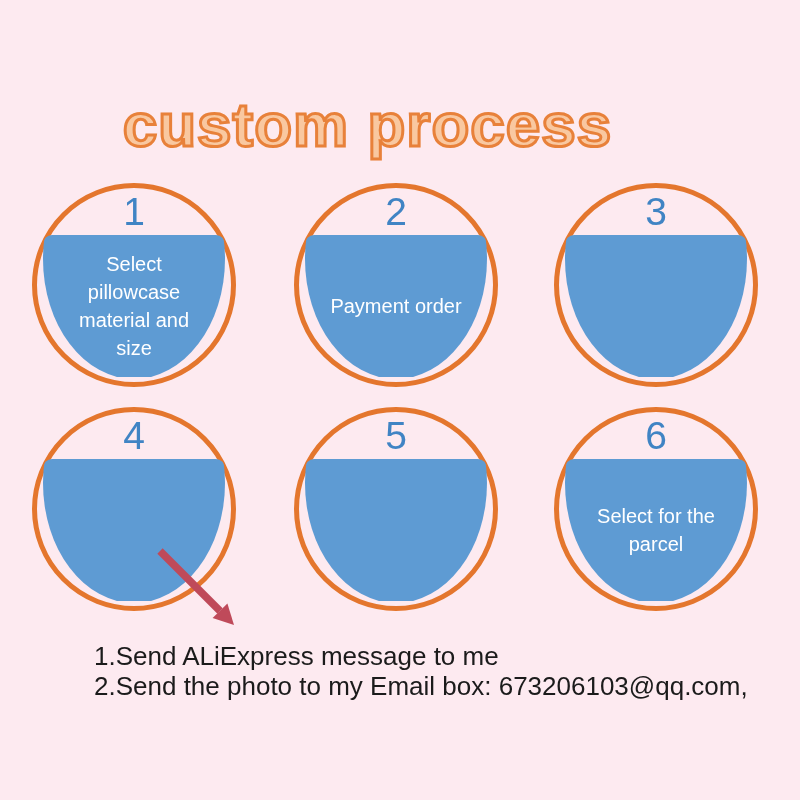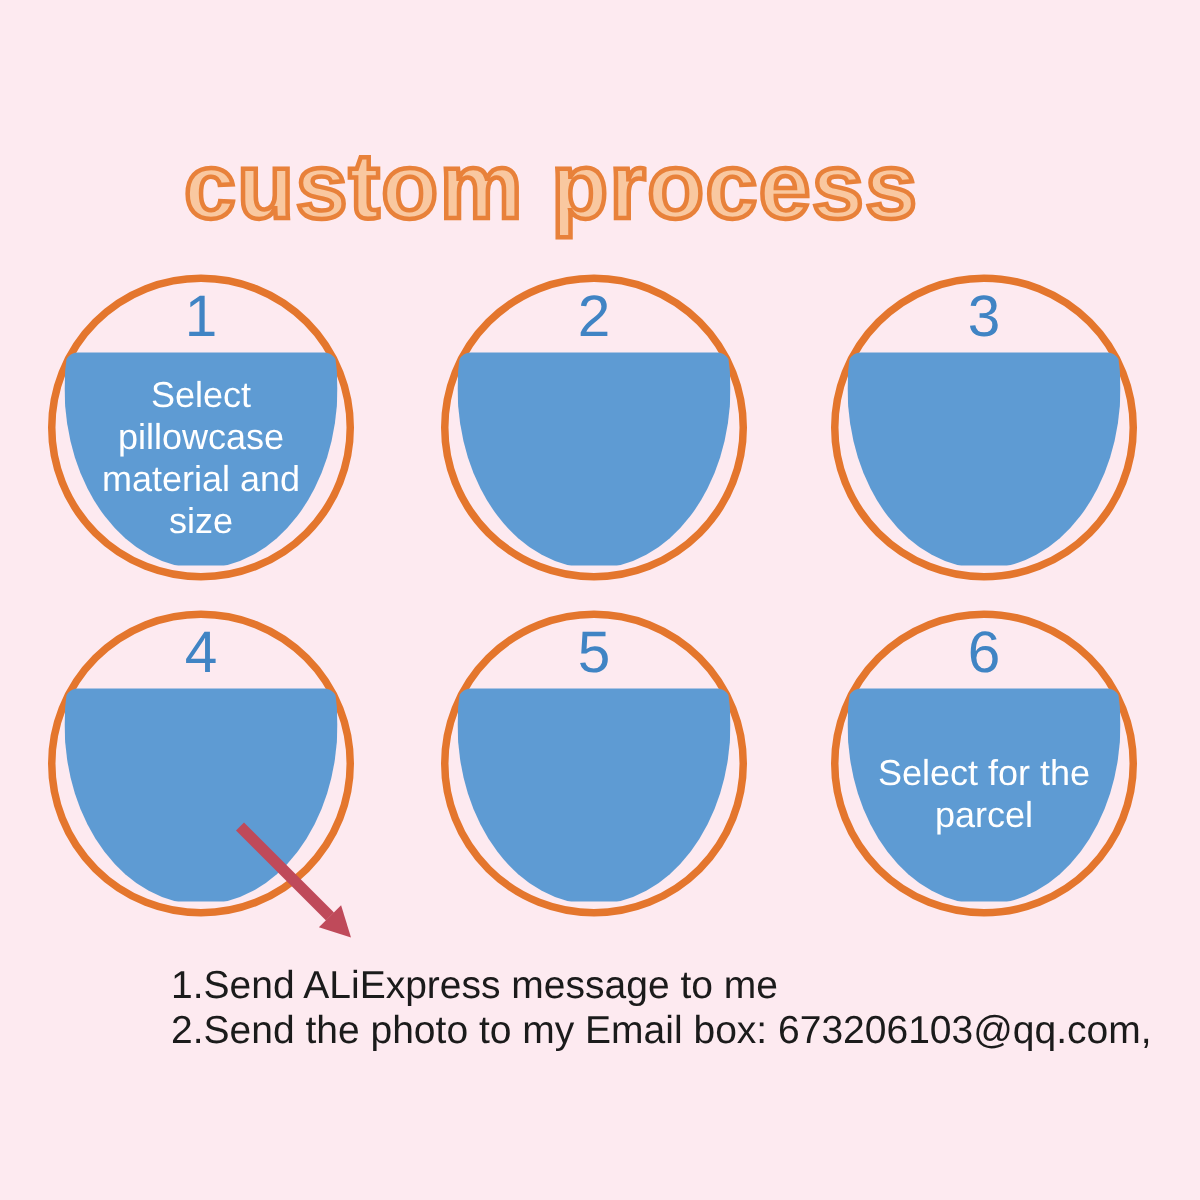--- a/index.html
+++ b/index.html
@@ -53,34 +53,33 @@
     position: absolute; left: 0; top: -96px;
     width: 182px; height: 240px;
     background: #5e9bd3;
     border-radius: 50%;
   }
   .label {
     position: absolute; left: 11px; top: 52px;
     width: 182px; height: 142px;
     display: flex; align-items: center; justify-content: center;
     text-align: center;
-    font-size: 24px; line-height: 28px;
+    font-size: 20px; line-height: 28px;
     color: #ffffff;
     white-space: pre-line;
   }
 
   
   .arrow-svg { position: absolute; left: 150px; top: 544px; width: 95px; height: 92px; }
 
   
   .notes {
     position: absolute; left: 94px; top: 641px;
     font-size: 26px; line-height: 30px;
     color: #1b1b1b;
-    margin-left: 20px;
   }
 </style>
 </head>
 <body>
 
 <div class="canvas">
 
   <div class="title">custom process</div>
 
   <div class="step c1">
@@ -94,20 +93,21 @@
 material and
 size</div>
   </div>
 
   <div class="step c2">
     <div class="ring"></div>
     <div class="num">2</div>
     <div class="bowl">
         <div class="bowl-fill"></div>
       </div>
+    <div class="label">Payment order</div>
   </div>
 
   <div class="step c3">
     <div class="ring"></div>
     <div class="num">3</div>
     <div class="bowl">
         <div class="bowl-fill"></div>
       </div>
   </div>
 

